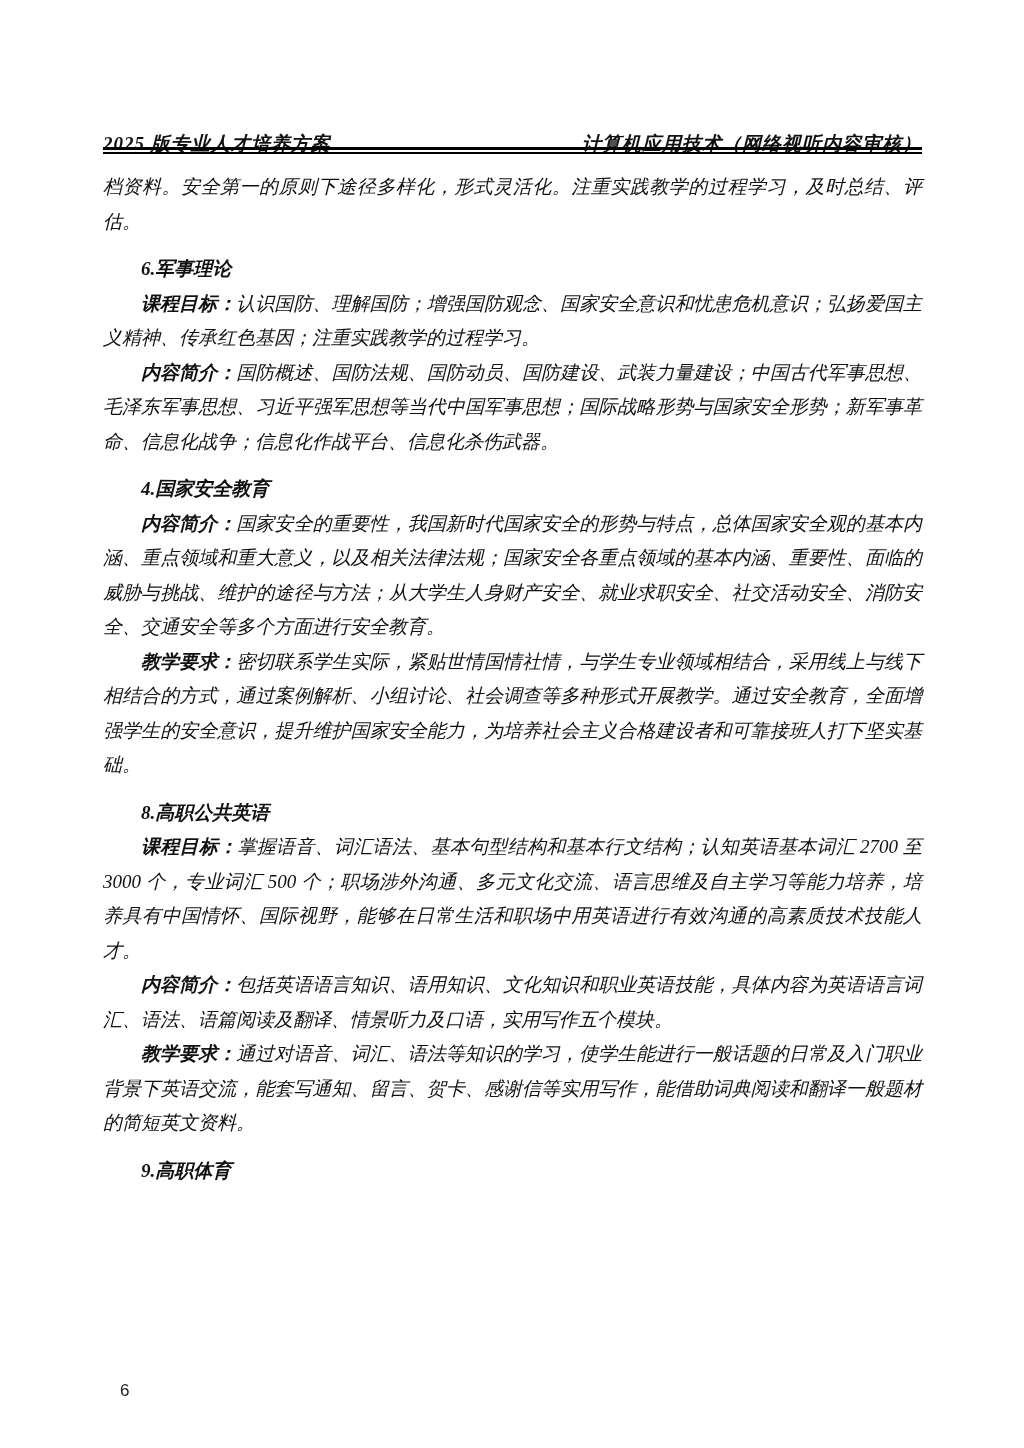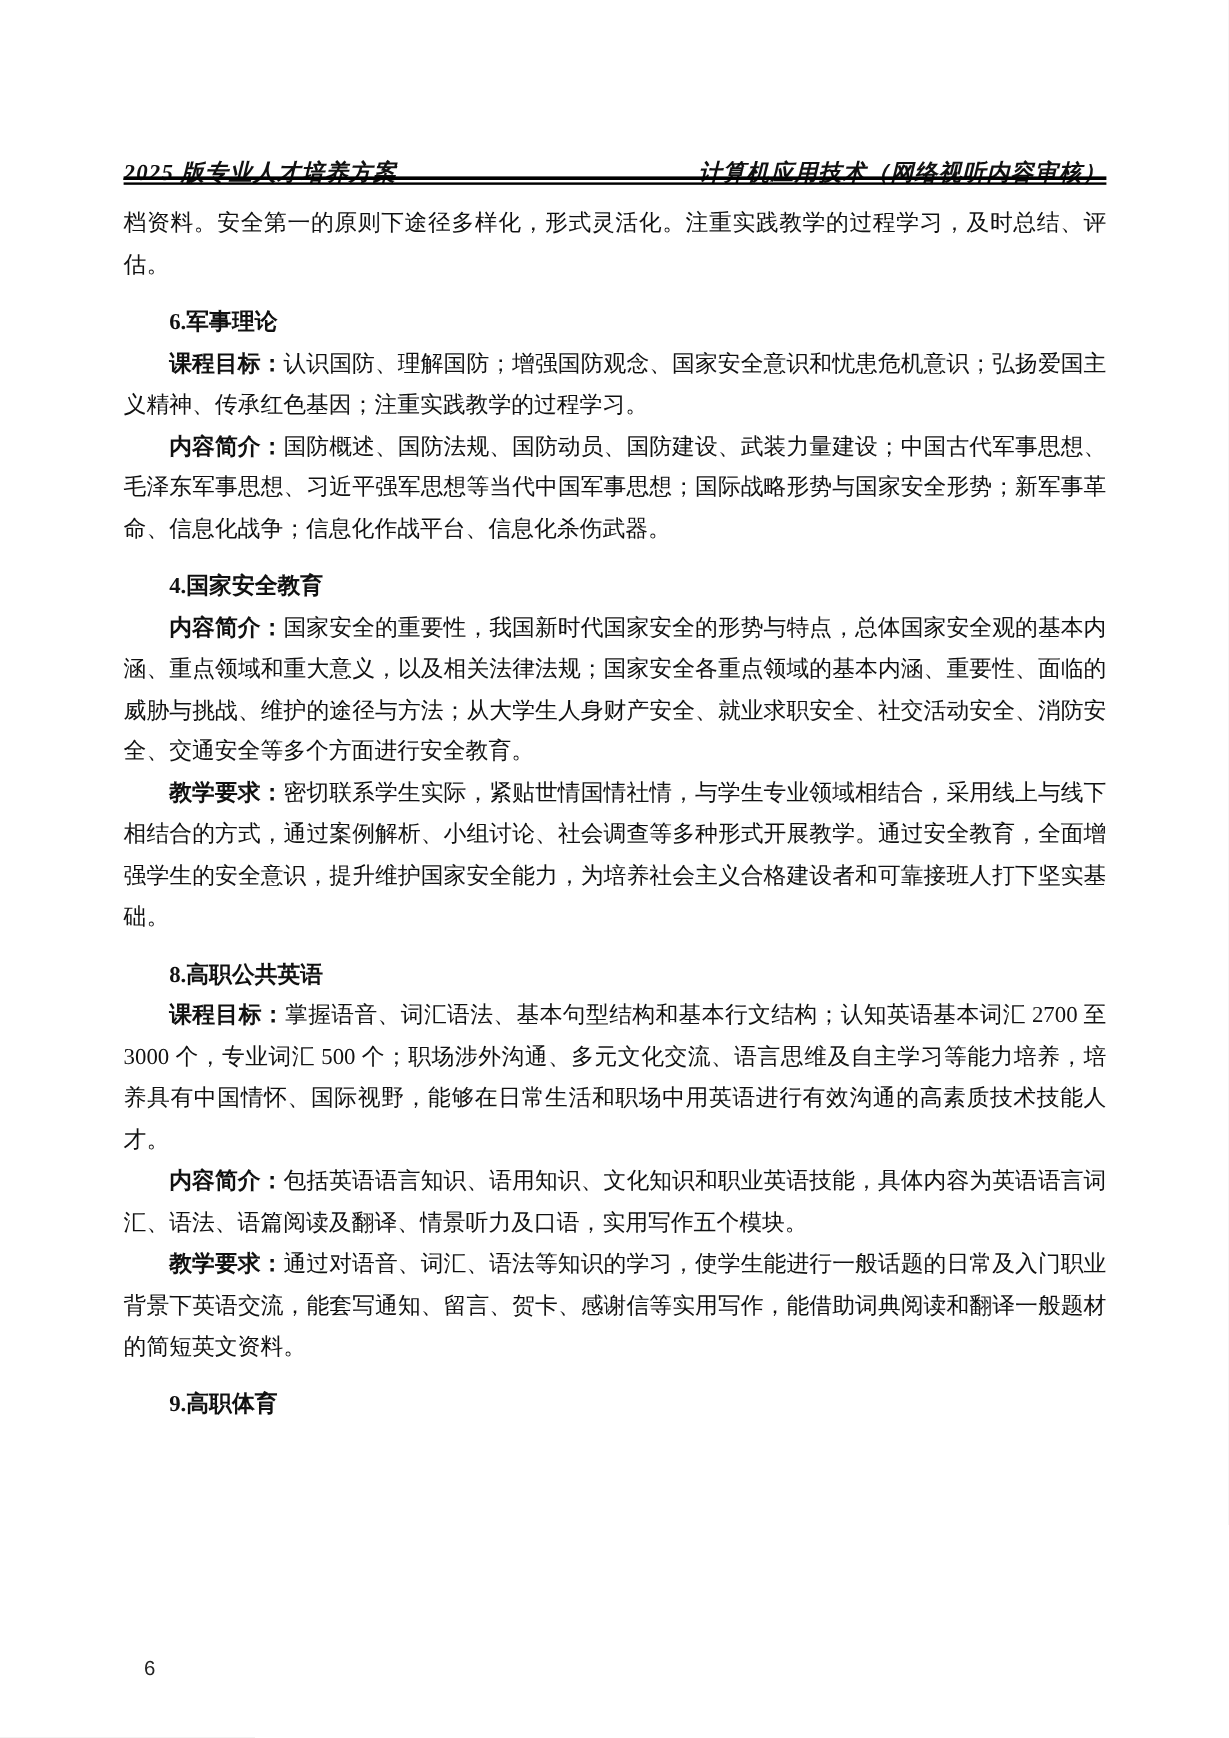--- a/index.html
+++ b/index.html
@@ -42,21 +42,21 @@
   .content {
     position: absolute;
     top: 170px;
     left: 103px;
     width: 819px;
     font-size: 19px;
     line-height: 34.5px;
     text-align: justify;
     text-justify: inter-ideograph;
   }
-  .content p { margin: 0; text-indent: 2em; }
+  .content p { margin: 0; text-indent: 2em; font-style: italic; }
   .content p.continuation { text-indent: 0; }
   .content p.heading { font-weight: bold; margin-top: 13px; }
   .content .label { font-weight: bold; }
   
   .page-number {
     position: absolute;
     left: 120px;
     top: 1381px;
     font-size: 17px;
     font-family: "Liberation Sans", "DejaVu Sans", sans-serif;

